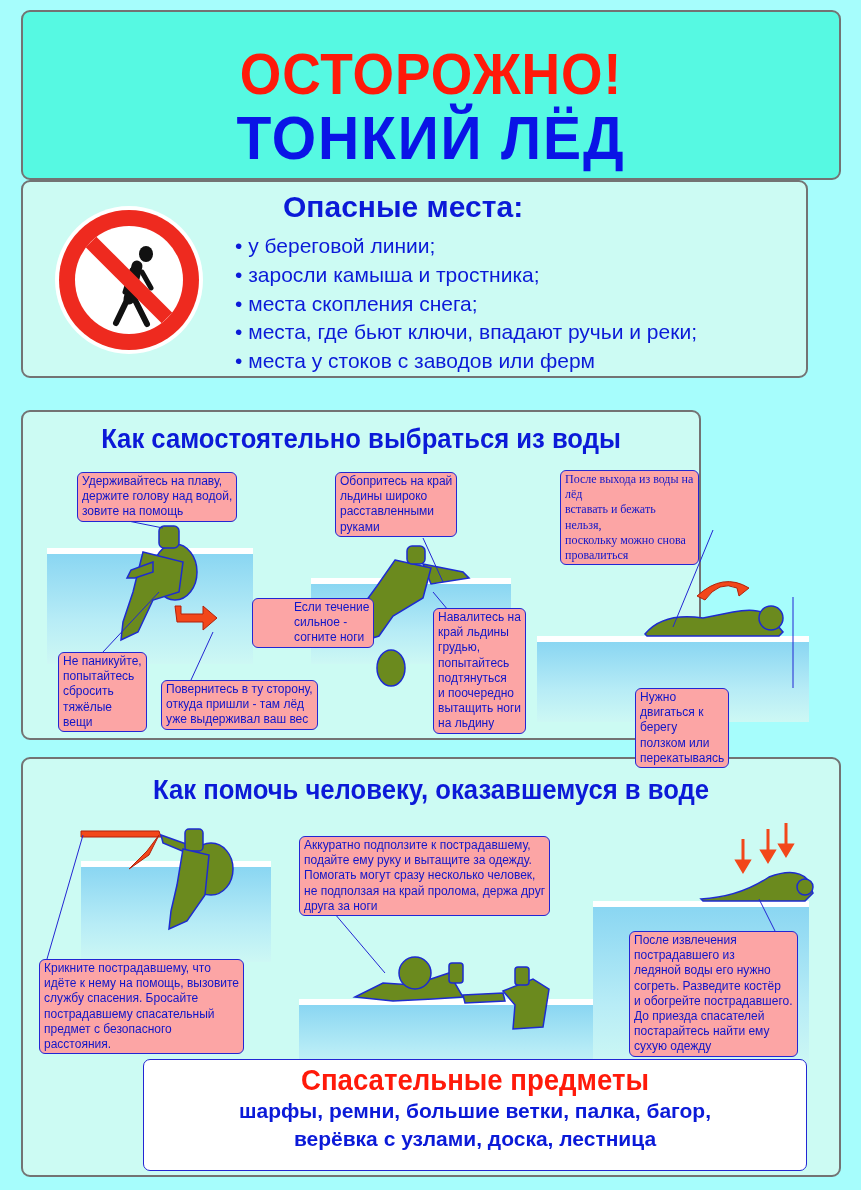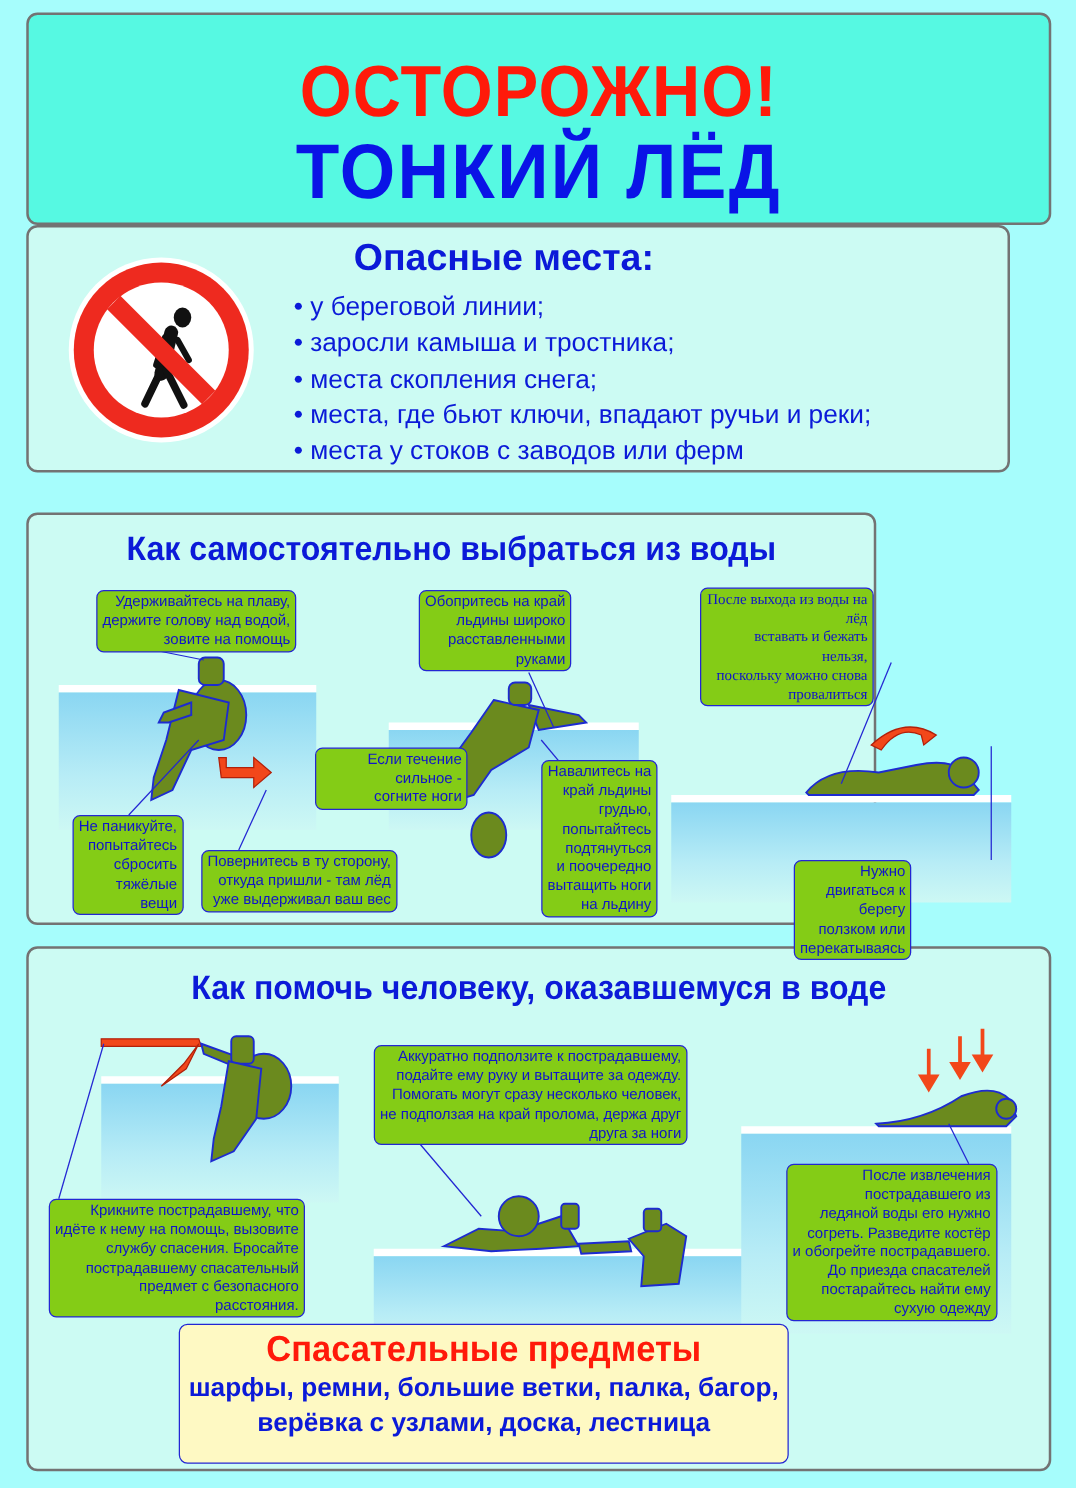--- a/index.html
+++ b/index.html
@@ -49,43 +49,42 @@
   #self-rescue { left: 21px; top: 410px; width: 680px; height: 330px; }
   #help-other { left: 21px; top: 757px; width: 820px; height: 420px; }
   .section-heading {
     position: absolute; left: 0; right: 0; text-align: center;
     color: #0b1ad8; font-weight: bold; font-size: 27px;
     transform: scaleX(0.95);
   }
 
   .callout {
     position: absolute;
-    background: #84cc16;
+    background: #fca5a5;
     border: 1.5px solid #2326d3;
     border-radius: 6px;
     color: #1016c8;
     font-size: 12px;
     line-height: 15.2px;
     padding: 1px 4px;
     white-space: pre-line;
     z-index: 3;
-    text-align: right;
   }
   .callout-line { position: absolute; z-index: 2; }
 
   .water {
     position: absolute;
     background: linear-gradient(to bottom, #8ad6f2 0%, #b7ecf6 60%, #cdf8f4 100%);
   }
   .ice-top { position: absolute; background: #ffffff; height: 6px; }
   .scene-svg { position: absolute; overflow: visible; z-index: 2; }
 
   #rescue-items {
-    position: absolute; left: 141px; top: 1057px; width: 488px; height: 112px;
-    background: #fef9c3;
+    position: absolute; left: 141px; top: 1057px; width: 664px; height: 112px;
+    background: #ffffff;
     border: 1.5px solid #2326d3;
     border-radius: 7px;
     text-align: center;
     z-index: 4;
   }
   .rescue-title {
     display: block; color: #ff1a0a; font-weight: bold; font-size: 29px;
     margin-top: 4px; transform: scaleX(0.95);
   }
   .rescue-line {

